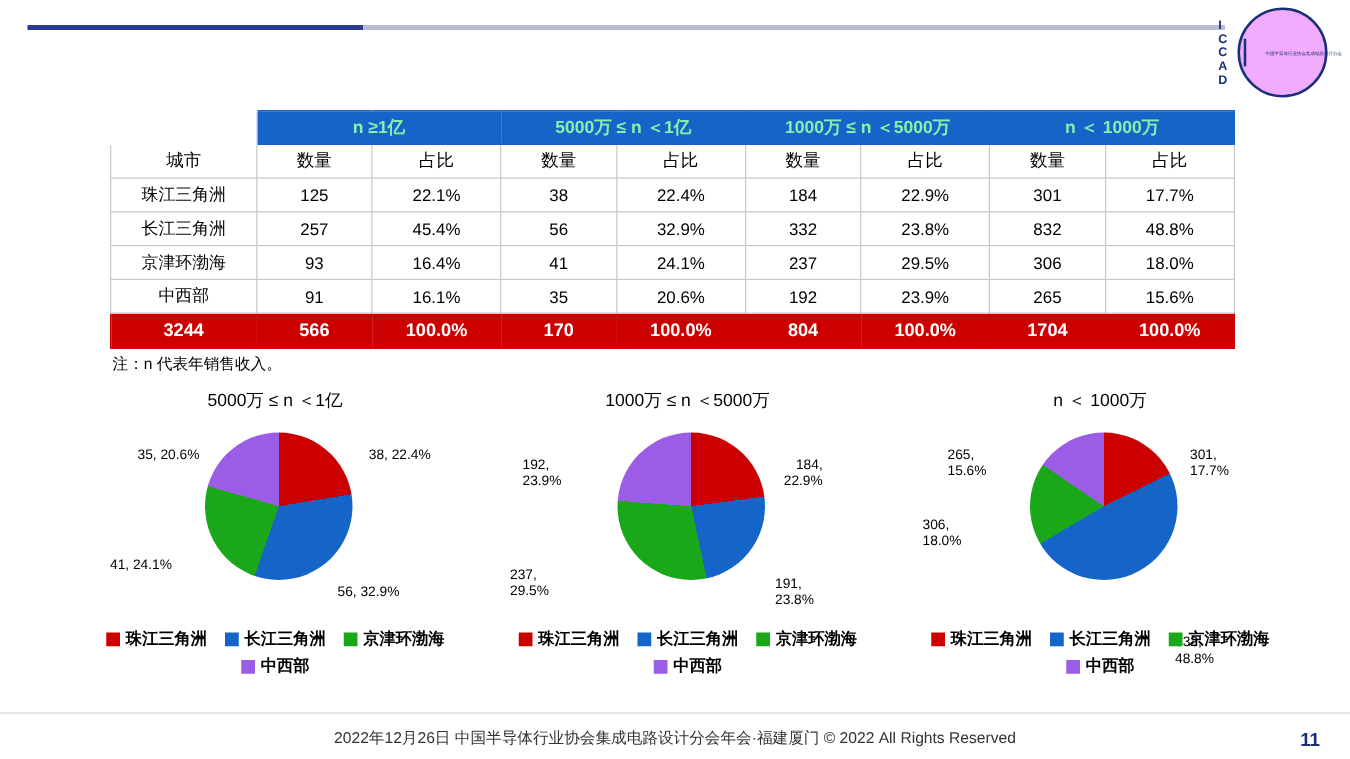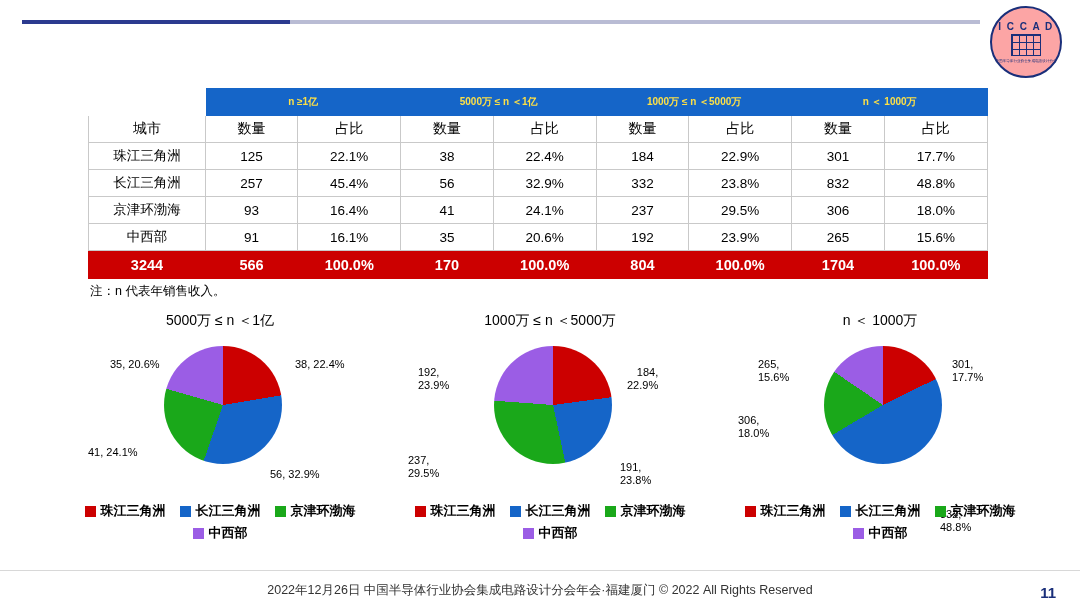--- a/index.html
+++ b/index.html
@@ -34,25 +34,26 @@
     width: 958px;
     background: linear-gradient(to right, #2b3a8f 0%, #2b3a8f 28%, #b9bcd4 28%, #b9bcd4 100%);
   }
   
   .logo {
     position: absolute;
     right: 18px; top: 6px;
     width: 72px; height: 72px;
     border-radius: 50%;
     border: 2px solid #1a2f7a;
-    background: #fca5a5;
+    background: #f0abfc;
     display: flex;
-    flex-direction: column;
+    flex-direction: row;
     align-items: center;
     justify-content: center;
+    gap: 12px;
   }
   .logo-letters {
     font-size: 10px;
     font-weight: bold;
     color: #1a2f7a;
     letter-spacing: 1.5px;
   }
   .logo-grid {
     width: 30px; height: 22px;
     margin: 2px 0;
@@ -81,23 +82,23 @@
   }
   table.data th, table.data td {
     border: 1px solid #c9c9c9;
     text-align: center;
     height: 27px;
     padding: 0 2px;
     font-weight: normal;
   }
   tr.hdr th {
     background: #1565c8;
-    color: #fde047;
-    font-weight: bold;
-    font-size: 10px;
+    color: #86efac;
+    font-weight: bold;
+    font-size: 14px;
     border: 1px solid #1565c8;
     height: 27px;
   }
   tr.hdr th.blank { background: #ffffff; border: 1px solid #ffffff; }
   tr.sub td { font-weight: normal; font-size: 14px; height: 27px; }
   tr.total td {
     background: #cc0000;
     color: #ffffff;
     font-weight: bold;
     font-size: 14.5px;

